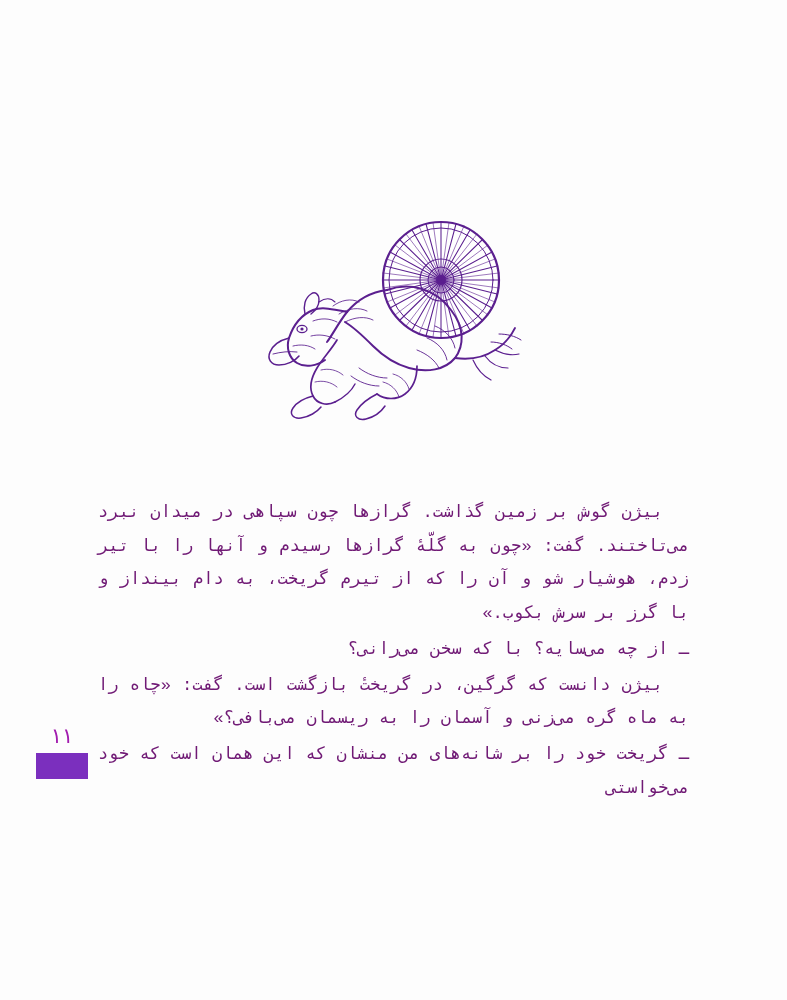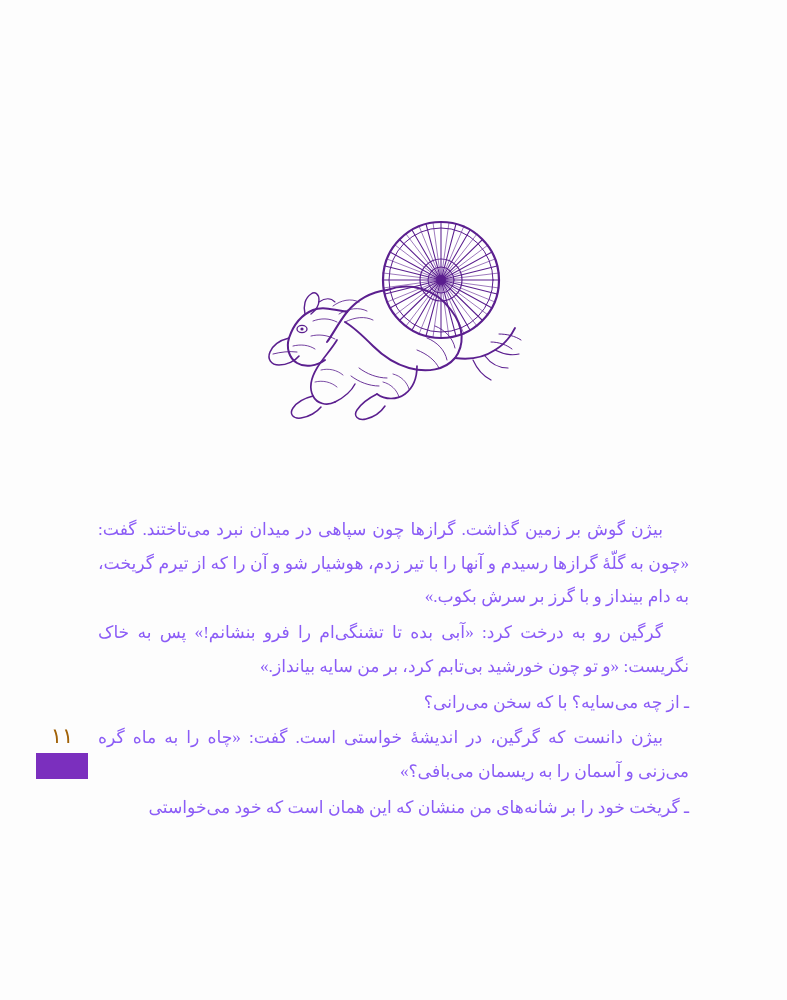--- a/index.html
+++ b/index.html
@@ -41,44 +41,44 @@
   .page-number-block {
     position: absolute;
     left: 36px;
     top: 726px;
     width: 52px;
     text-align: center;
   }
   .page-number {
     font-family: "DejaVu Sans", sans-serif;
     font-size: 21px;
-    color: #a16207;
+    color: #a21caf;
     line-height: 1;
     padding-bottom: 6px;
     letter-spacing: 1px;
   }
   .page-number-bar {
     width: 52px;
     height: 26px;
     background: #7b2fbe;
   }
 
   
   .text-body {
     position: absolute;
-    top: 513px;
+    top: 496px;
     right: 98px;
     left: 98px;
     direction: rtl;
     text-align: justify;
     text-justify: inter-word;
-    font-family: Liberation Serif, serif;
+    font-family: Liberation Mono, monospace;
     font-size: 17.2px;
     line-height: 1.96;
-    color: #8b5cf6;
+    color: #701a75;
   }
   .para {
     margin: 0 0 0.12em 0;
     text-align: justify;
   }
   .para.indent {
     text-indent: 26px;
   }
   .para.dash {
     text-align: justify;
@@ -204,19 +204,18 @@
     </svg>
   </div>
 
   <div class="page-number-block">
     <div class="page-number">۱۱</div>
     <div class="page-number-bar"></div>
   </div>
 
   <div class="text-body">
     <p class="para indent">بیژن گوش بر زمین گذاشت. گرازها چون سپاهی در میدان نبرد می‌تاختند. گفت: «چون به گلّهٔ گرازها رسیدم و آنها را با تیر زدم، هوشیار شو و آن را که از تیرم گریخت، به دام بینداز و با گرز بر سرش بکوب.»</p>
-    <p class="para indent">گرگین رو به درخت کرد: «آبی بده تا تشنگی‌ام را فرو بنشانم!» پس به خاک نگریست: «و تو چون خورشید بی‌تابم کرد، بر من سایه بیانداز.»</p>
     <p class="para dash">ـ از چه می‌سایه؟ با که سخن می‌رانی؟</p>
-    <p class="para indent">بیژن دانست که گرگین، در اندیشهٔ خواستی است. گفت: «چاه را به ماه گره می‌زنی و آسمان را به ریسمان می‌بافی؟»</p>
+    <p class="para indent">بیژن دانست که گرگین، در گریختٔ بازگشت است. گفت: «چاه را به ماه گره می‌زنی و آسمان را به ریسمان می‌بافی؟»</p>
     <p class="para dash last">ـ گریخت خود را بر شانه‌های من منشان که این همان است که خود می‌خواستی</p>
   </div>
 
 </div>
 
 </body></html>

